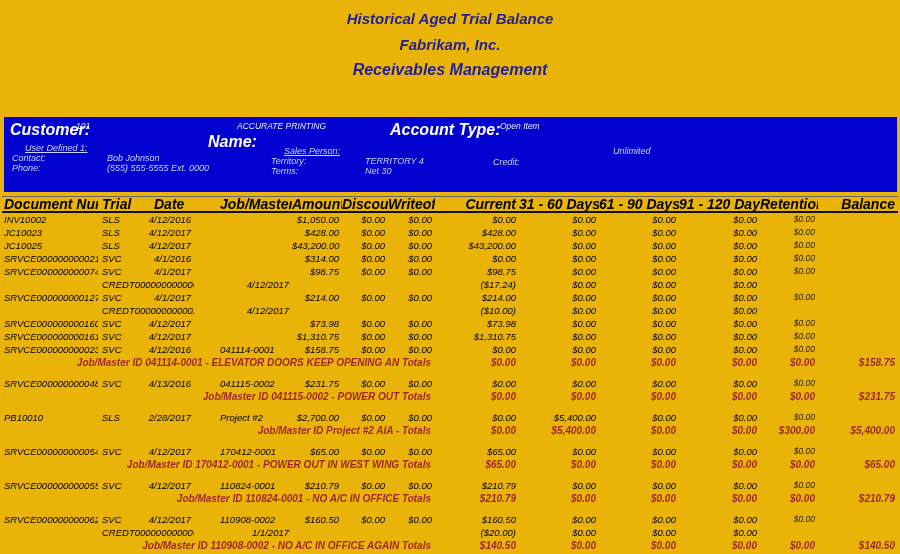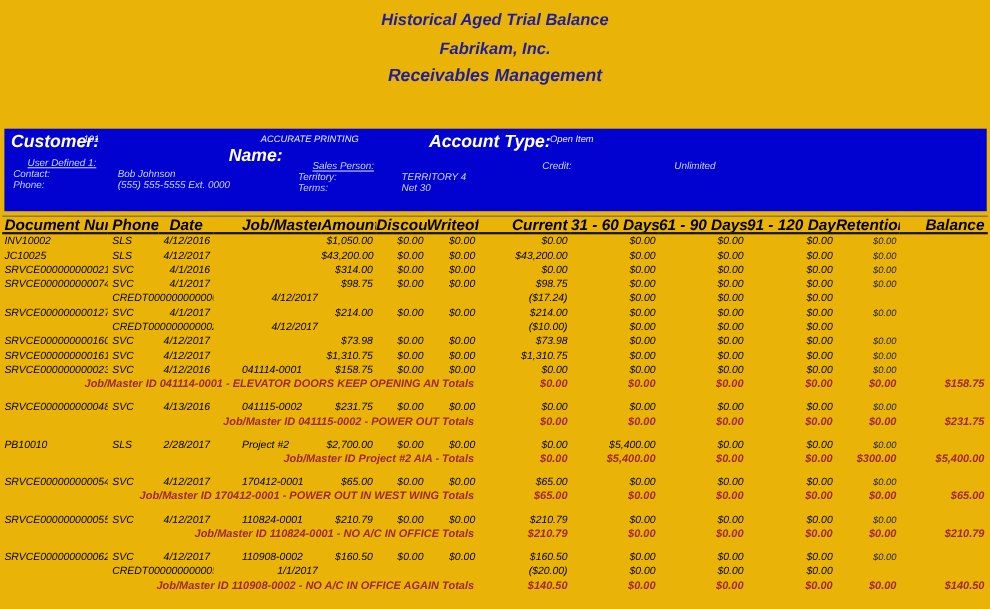--- a/index.html
+++ b/index.html
@@ -64,21 +64,21 @@
     <span class="cb2-label" style="left:8px;  top:46px;">Phone:</span>
     <span class="cb2-value" style="left:103px;top:36px;">Bob Johnson</span>
     <span class="cb2-value" style="left:103px;top:46px;">(555) 555-5555 Ext. 0000</span>
 
     <span class="cb2-label cb-underline" style="left:267px;top:29px;">Sales Person:</span>
     <span class="cb2-label" style="left:267px;top:39px;">Territory:</span>
     <span class="cb2-label" style="left:267px;top:49px;">Terms:</span>
     <span class="cb2-value" style="left:361px;top:39px;">TERRITORY 4</span>
     <span class="cb2-value" style="left:361px;top:49px;">Net 30</span>
 
-    <span class="cb2-label" style="left:489px;top:29px;">Credit:</span>
+    <span class="cb2-label" style="left:489px;top:40px;">Credit:</span>
     <span class="cb2-value" style="left:609px;top:29px;">Unlimited</span>
   </div>
 
   <table>
     <colgroup>
       <col style="width:96px">
         <col style="width:46px">
         <col style="width:50px">
         <col style="width:98px">
       <col style="width:50px">
@@ -87,21 +87,21 @@
         <col style="width:84px">
       <col style="width:80px">
         <col style="width:80px">
         <col style="width:81px">
         <col style="width:58px">
       <col style="width:80px">
     </colgroup>
     <thead>
       <tr>
         <th class="al">Document Number</th>
-        <th class="c-type">Phone</th>
+        <th class="c-type">Trial</th>
         <th class="h-date">Date</th>
         <th class="h-job">Job/Master</th>
         <th class="ar">Amount</th>
         <th class="ar">Discount</th>
         <th class="ar">Writeoff</th>
         <th class="ar">Current</th>
         <th class="ar">31 - 60 Days</th>
         <th class="ar">61 - 90 Days</th>
         <th class="ar">91 - 120 Days</th>
         <th class="ar">Retention</th>
@@ -118,20 +118,35 @@
           <td class="ar">$0.00</td>
           <td class="ar">$0.00</td>
           <td class="ar">$0.00</td>
           <td class="ar">$0.00</td>
           <td class="ar">$0.00</td>
           <td class="ar">$0.00</td>
           <td class="ar ret-val">$0.00</td>
           <td class="ar"></td>
         </tr>
         <tr>
+          <td class="al">JC10023</td>
+          <td class="c-type">SLS</td>
+          <td class="ar">4/12/2017</td>
+          <td class="job"></td>
+          <td class="ar">$428.00</td>
+          <td class="ar">$0.00</td>
+          <td class="ar">$0.00</td>
+          <td class="ar">$428.00</td>
+          <td class="ar">$0.00</td>
+          <td class="ar">$0.00</td>
+          <td class="ar">$0.00</td>
+          <td class="ar ret-val">$0.00</td>
+          <td class="ar"></td>
+        </tr>
+        <tr>
           <td class="al">JC10025</td>
           <td class="c-type">SLS</td>
           <td class="ar">4/12/2017</td>
           <td class="job"></td>
           <td class="ar">$43,200.00</td>
           <td class="ar">$0.00</td>
           <td class="ar">$0.00</td>
           <td class="ar">$43,200.00</td>
           <td class="ar">$0.00</td>
           <td class="ar">$0.00</td>

